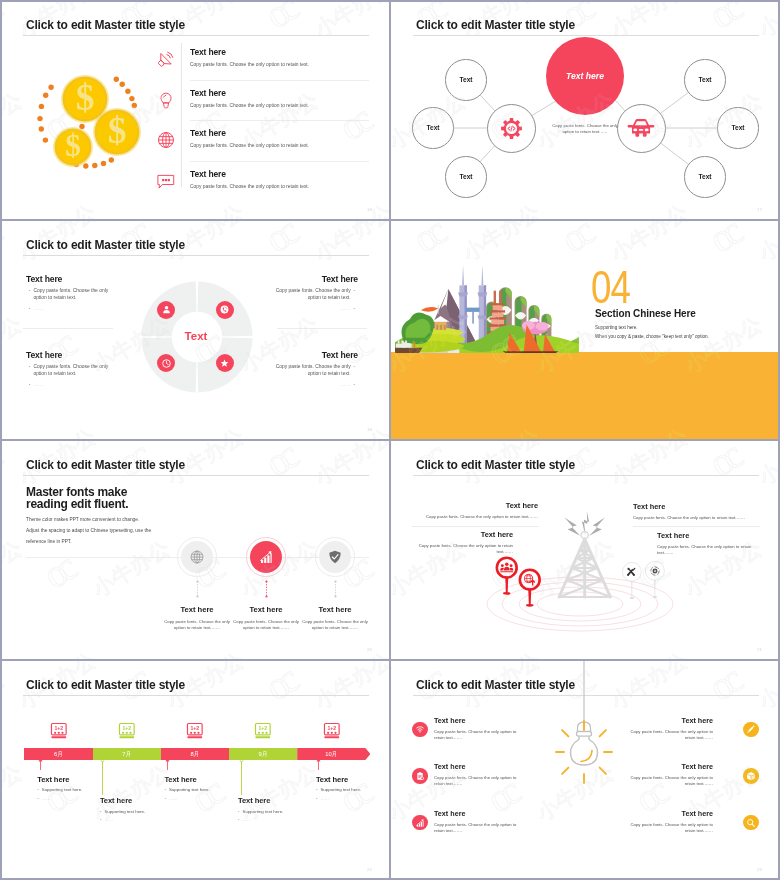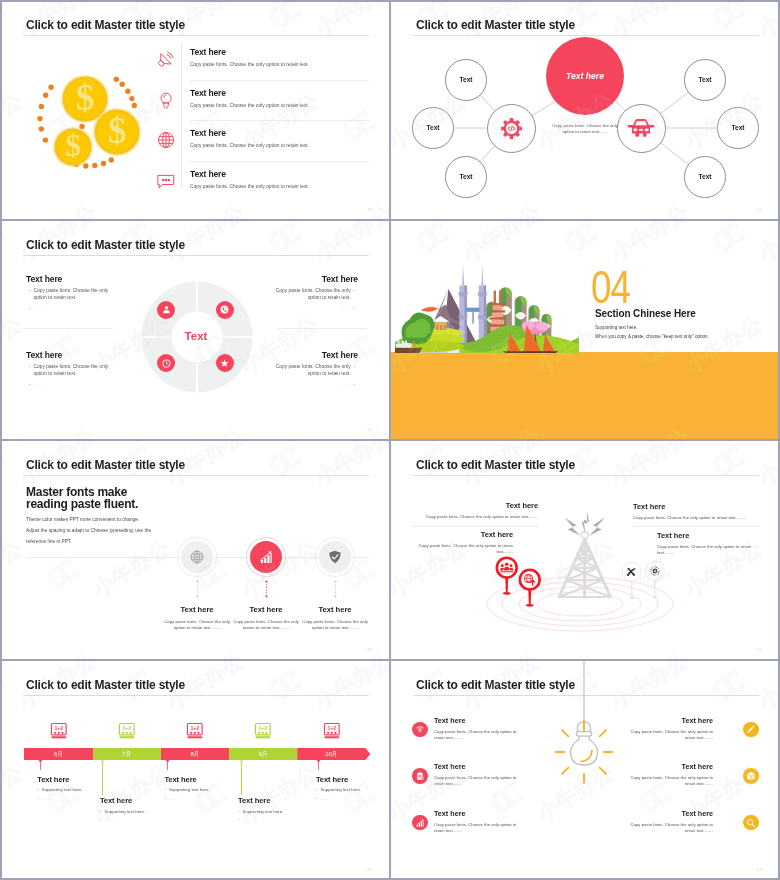--- a/index.html
+++ b/index.html
@@ -402,21 +402,21 @@
       </svg>
       <div class="s3-num" style="left:200px;top:42px;">04</div>
       <div class="s3-head" style="left:204px;top:87px;">Section Chinese Here</div>
       <div class="s3-sub" style="left:204px;top:103.5px;">Supporting text here.</div>
       <div class="s3-sub" style="left:204px;top:112.5px;">When you copy &amp; paste, choose "keep text only" option.</div>
     </div>
     <div class="slide s4">
       <div class="title">Click to edit Master title style</div>
       <div class="trule"></div>
       <div class="s4-lead" style="top:45px;">Master fonts make</div>
-      <div class="s4-lead" style="top:57.3px;">reading paste fluent.</div>
+      <div class="s4-lead" style="top:57.3px;">reading edit fluent.</div>
       <div class="s4-desc" style="top:76.2px;">Theme color makes PPT more convenient to change.</div>
       <div class="s4-desc" style="top:87px;">Adjust the spacing to adapt to Chinese typesetting, use the</div>
       <div class="s4-desc" style="top:97.8px;">reference line in PPT.</div>
       <div class="s4-line" style="top:116px;width:343px;"></div>
       <div style="position:absolute;left:176.2px;top:96.2px;width:39.6px;height:39.6px;border-radius:50%;border:0.7px solid #ededed;box-sizing:border-box;"></div>
       <div class="s4-node" style="left:179.7px;top:99.7px;width:32.6px;height:32.6px;background:#efefef;display:flex;align-items:center;justify-content:center;">
         <span style="display:block;width:16px;height:16px;line-height:0;"><svg width="16" height="16" viewBox="0 0 48 48" fill="none" stroke="#9a9a9a" stroke-width="2.4">
             <circle cx="24" cy="24" r="18"></circle>
             <ellipse cx="24" cy="24" rx="8.2" ry="18"></ellipse>
             <line x1="24" y1="6" x2="24" y2="42"></line>

